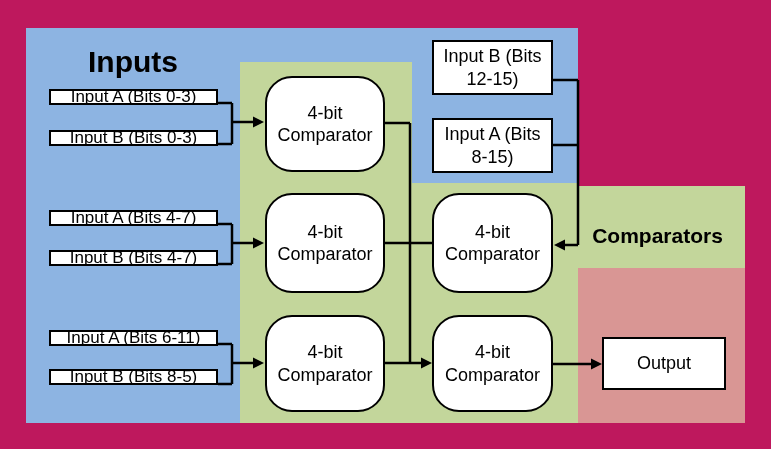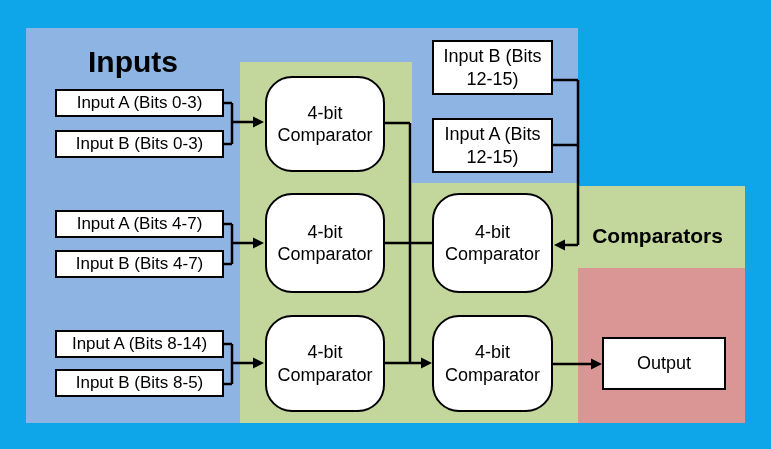--- a/index.html
+++ b/index.html
@@ -12,21 +12,21 @@
   * { margin: 0; padding: 0; box-sizing: border-box; }
   body {
     background: #ffffff;
     font-family: "Liberation Sans", "DejaVu Sans", sans-serif;
     color: #000;
   }
   .canvas {
     position: relative;
     width: 771px;
     height: 449px;
-    background: #0ea5e9;
+    background: #be185d;
     overflow: hidden;
   }
   .panel { position: absolute; }
   .panel-inputs-left   { left: 26px;  top: 28px;  width: 214px; height: 395px; background: var(--inputs-bg); }
   .panel-inputs-strip  { left: 240px; top: 28px;  width: 172px; height: 35px;  background: var(--inputs-bg); }
   .panel-inputs-high   { left: 412px; top: 28px;  width: 166px; height: 155px; background: var(--inputs-bg); }
   .panel-comp-mid      { left: 240px; top: 62px;  width: 172px; height: 361px; background: var(--comparators-bg); }
   .panel-comp-right    { left: 412px; top: 183px; width: 166px; height: 240px; background: var(--comparators-bg); }
   .panel-comp-label    { left: 578px; top: 186px; width: 167px; height: 82px;  background: var(--comparators-bg); }
   .panel-outputs       { left: 578px; top: 268px; width: 167px; height: 155px; background: var(--outputs-bg); }
@@ -41,21 +41,21 @@
     position: absolute;
     background: var(--node-bg);
     border: 2px solid var(--line);
     display: flex;
     align-items: center;
     justify-content: center;
     text-align: center;
     z-index: 2;
     line-height: 1.25;
   }
-  .inbox  { left: 55px; width: 169px; height: 28px; font-size: 17px; white-space: nowrap; }
+  .inbox  { left: 49px; width: 169px; height: 16px; font-size: 17px; white-space: nowrap; }
   .inbox-a03  { top: 89px; }
   .inbox-b03  { top: 130px; }
   .inbox-a47  { top: 210px; }
   .inbox-b47  { top: 250px; }
   .inbox-a811 { top: 330px; }
   .inbox-b811 { top: 369px; }
 
   .comp { left: 265px; width: 120px; font-size: 18px; padding: 4px; border-radius: 27px; }
   .comp-1 { top: 76px;  height: 96px; }
   .comp-2 { top: 193px; height: 100px; }
@@ -105,25 +105,25 @@
     <polygon points="591,358.5 591,369.5 602,364"></polygon>
   </svg>
 
   <div class="title title-inputs">Inputs</div>
   <div class="title title-comparators">Comparators</div>
 
   <div class="node inbox inbox-a03">Input A (Bits 0-3)</div>
   <div class="node inbox inbox-b03">Input B (Bits 0-3)</div>
   <div class="node inbox inbox-a47">Input A (Bits 4-7)</div>
   <div class="node inbox inbox-b47">Input B (Bits 4-7)</div>
-  <div class="node inbox inbox-a811">Input A (Bits 8-14)</div>
+  <div class="node inbox inbox-a811">Input A (Bits 6-11)</div>
   <div class="node inbox inbox-b811">Input B (Bits 8-5)</div>
 
   <div class="node hibox hibox-b1215">Input B (Bits 12-15)</div>
-  <div class="node hibox hibox-a1215">Input A (Bits 12-15)</div>
+  <div class="node hibox hibox-a1215">Input A (Bits 8-15)</div>
 
   <div class="node comp comp-1">4-bit Comparator</div>
   <div class="node comp comp-2">4-bit Comparator</div>
   <div class="node comp comp-3">4-bit Comparator</div>
   <div class="node comp comp-2 comp-r">4-bit Comparator</div>
   <div class="node comp comp-3 comp-r">4-bit Comparator</div>
 
   <div class="node outbox">Output</div>
 
 </div>

